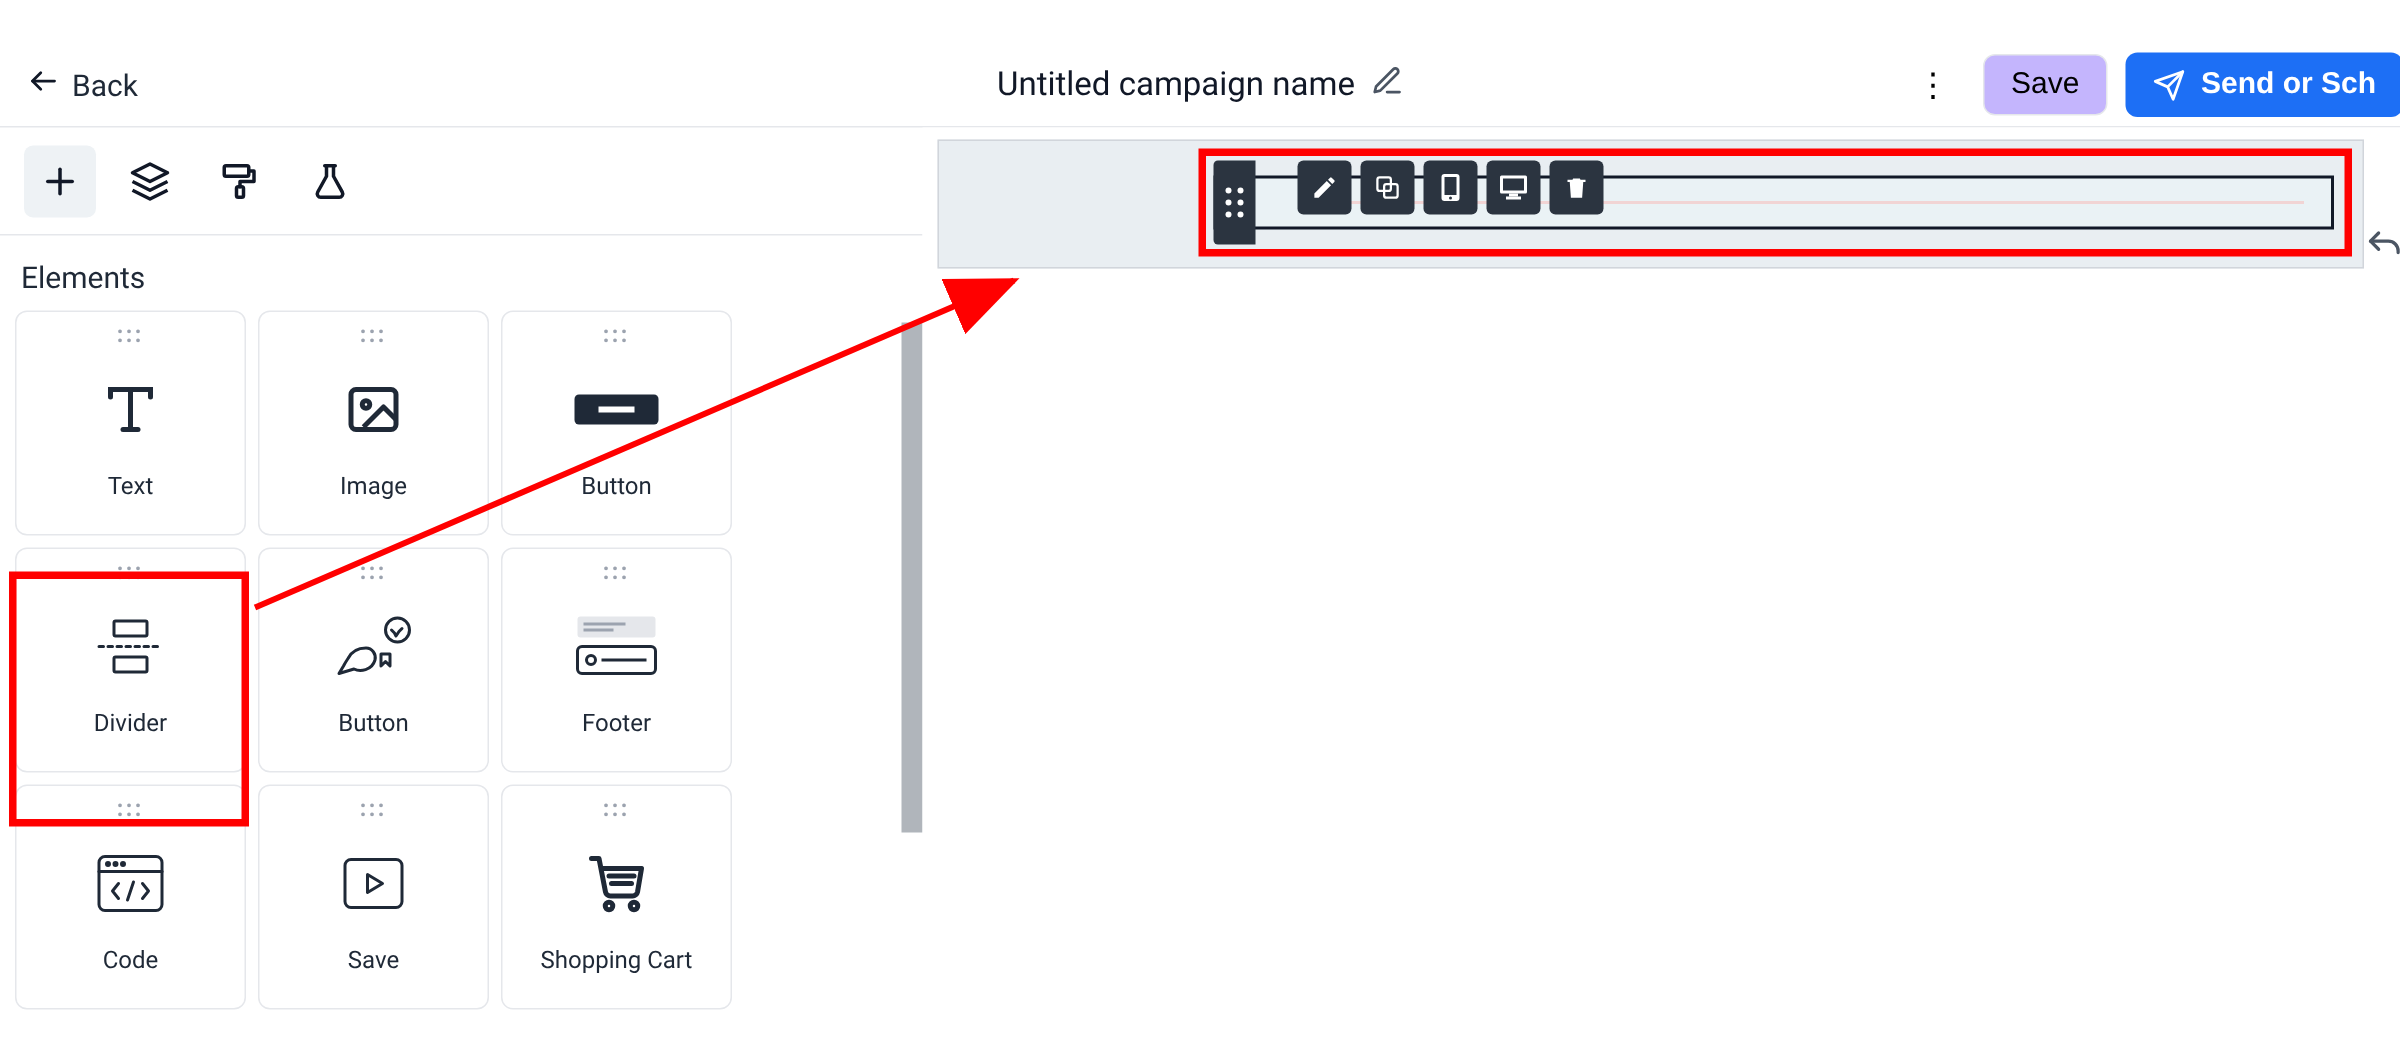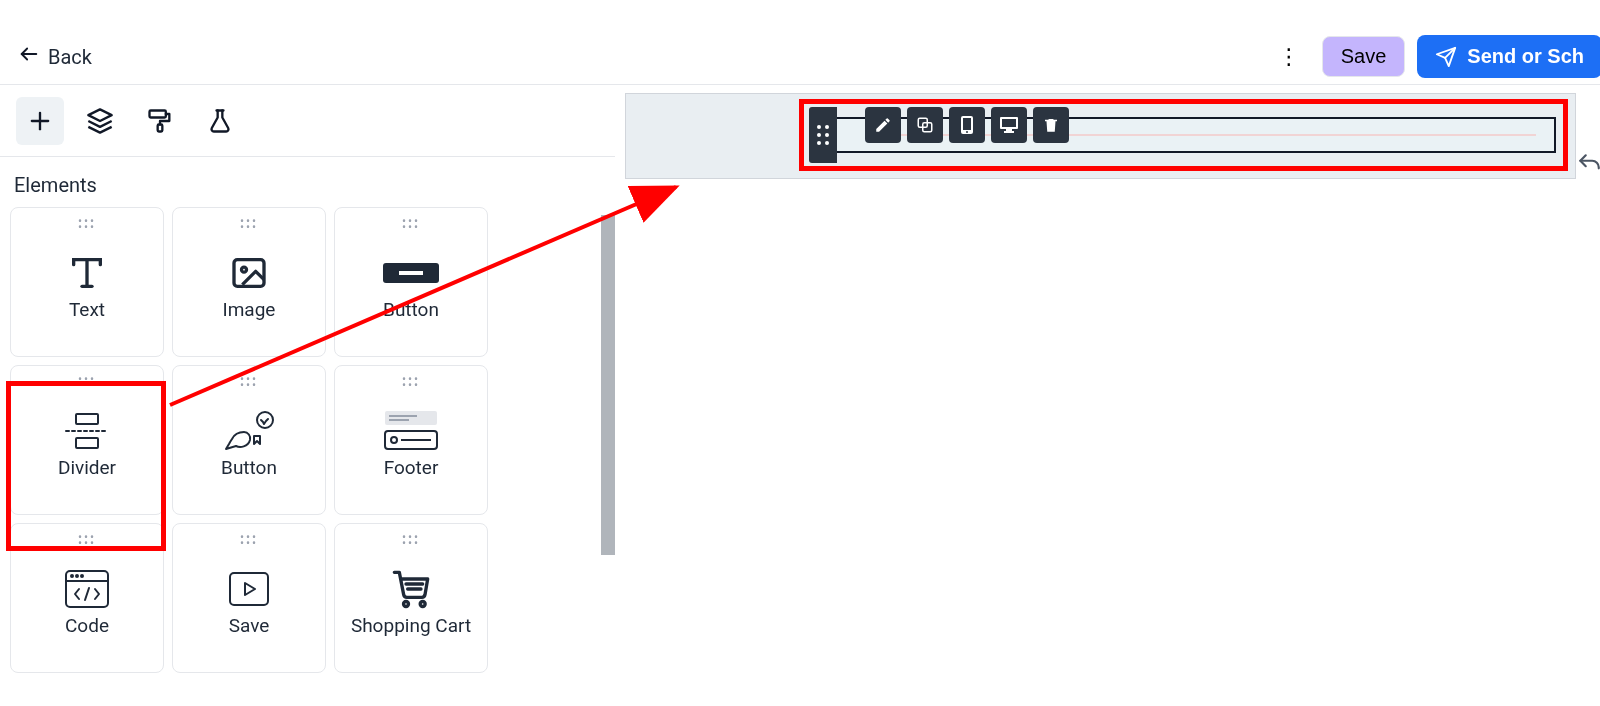--- a/index.html
+++ b/index.html
@@ -25,21 +25,21 @@
   .tooltab.active { background: #eef2f5; }
   .tooltab svg { display: block; }
 
   .panel-scroll { flex: 1; overflow-y: auto; position: relative; }
   .panel-title { font-size: 20px; padding: 16px 14px 10px; color: #1f2937; }
   .elements-grid { display: grid; grid-template-columns: repeat(3, 154px); gap: 8px; padding: 0 10px 20px; }
   .el-card { border: 1px solid #e5e7eb; border-radius: 8px; height: 150px; display: flex; flex-direction: column; align-items: center; justify-content: flex-start; cursor: grab; padding-top: 10px; position: relative; background: #fff; }
   .el-grip { color: #9ca3af; font-size: 12px; letter-spacing: 2px; line-height: 6px; text-align: center; margin-bottom: 18px; }
   .el-icon { height: 50px; display: flex; align-items: center; justify-content: center; color: #1f2937; }
   .el-icon svg { display: block; }
-  .el-label { font-size: 19px; color: #1f2937; text-align: center; }
+  .el-label { margin-top: 16px; font-size: 16px; color: #1f2937; text-align: center; }
 
   .highlight-box-divider { position: absolute; border: 5px solid #ff0000; pointer-events: none; }
   .scrollbar-thumb { position: absolute; right: 0; top: 130px; width: 14px; height: 340px; background: #b0b5bb; }
 
   .canvas { flex: 1; background: #fff; position: relative; }
   .canvas-inner { position: absolute; left: 10px; right: 24px; top: 8px; height: 86px; }
   .canvas-top-strip { position: absolute; left: 0; right: 0; top: 0; height: 86px; background: #e9eef2; border: 1px solid #d1d5db; }
   .canvas-red-outline { position: absolute; left: 174px; right: 8px; top: 6px; height: 72px; border: 5px solid #ff0000; }
   .selected-block { position: absolute; left: 184px; right: 20px; top: 24px; height: 36px; background: #eaf2f5; border: 2px solid #111827; }
   .drag-handle { position: absolute; left: 184px; top: 14px; width: 28px; height: 56px; background: #2b3440; display: flex; align-items: center; justify-content: center; color: #fff; border-radius: 3px 0 0 3px; }
@@ -61,20 +61,29 @@
   <div class="back-group">
     <span class="back-arrow">
       <svg width="22" height="22" viewBox="0 0 24 24" fill="none" stroke="#111827" stroke-width="2" stroke-linecap="round" stroke-linejoin="round">
           <line x1="20" y1="12" x2="4" y2="12"></line>
           <polyline points="10 18 4 12 10 6"></polyline>
         </svg>
     </span>
     <span class="back-text">Back</span>
   </div>
 
+  <div class="title-group">
+    <span class="title-text">Untitled campaign name</span>
+    <span class="title-edit">
+      <svg width="22" height="22" viewBox="0 0 24 24" fill="none" stroke="#4b5563" stroke-width="2" stroke-linecap="round" stroke-linejoin="round">
+          <path d="M12 20h9"></path>
+          <path d="M16.5 3.5a2.121 2.121 0 0 1 3 3L7 19l-4 1 1-4 12.5-12.5z"></path>
+        </svg>
+    </span>
+  </div>
 
   <div class="topbar-right">
     <button class="more-btn">
       <span>⋮</span>
     </button>
     <button class="save-btn">Save</button>
     <button class="send-btn">
       <span class="send-icon">
         <svg width="22" height="22" viewBox="0 0 24 24" fill="none" stroke="#fff" stroke-width="2" stroke-linecap="round" stroke-linejoin="round">
             <line x1="22" y1="2" x2="11" y2="13"></line>

